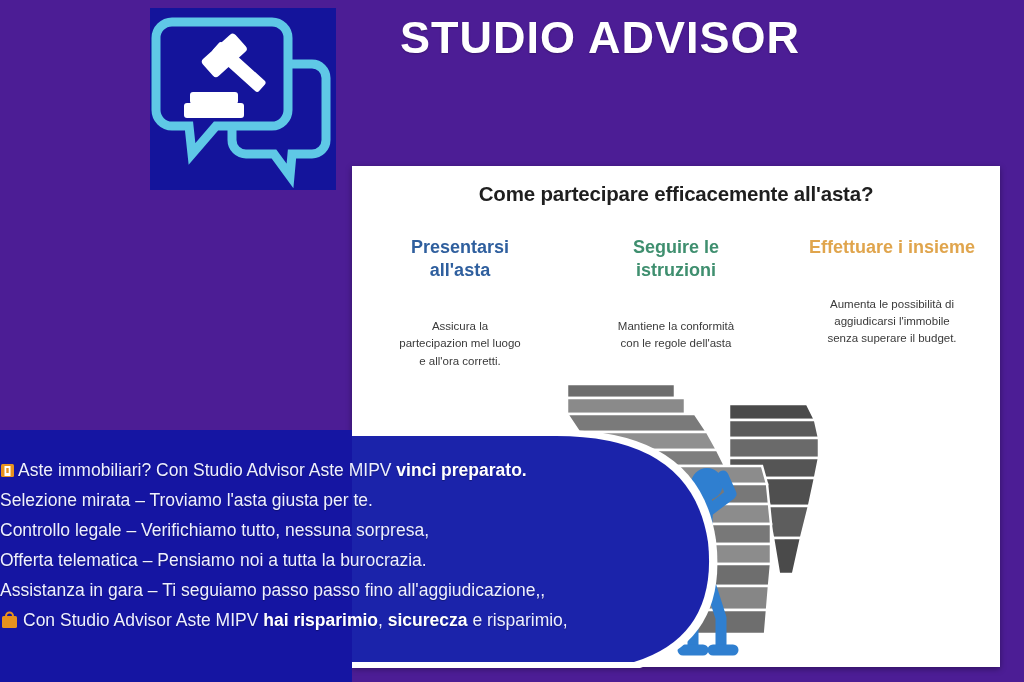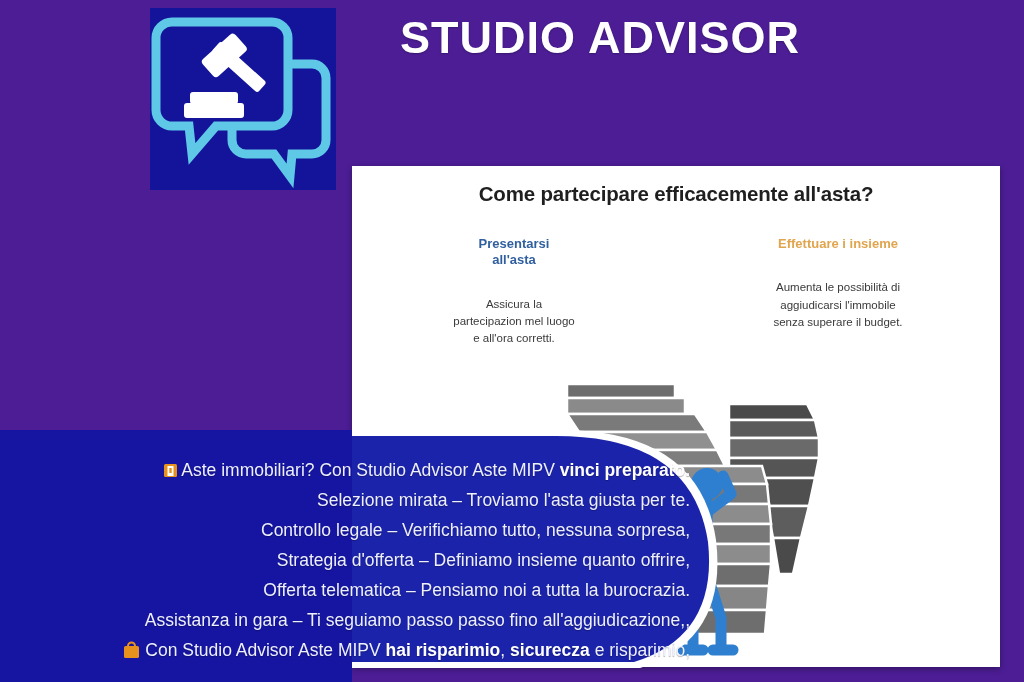--- a/index.html
+++ b/index.html
@@ -36,38 +36,38 @@
   }
   .card-title{
     position:absolute;left:0;top:16px;width:100%;
     text-align:center;color:#1f1f1f;
     font-size:20.5px;font-weight:bold;letter-spacing:-.2px;
   }
 
   .cols{position:absolute;left:0;top:70px;width:100%;display:flex;}
   .col{flex:1;text-align:center;padding:0 10px;box-sizing:border-box;}
   .col-h{
-    font-size:13px;font-weight:bold;line-height:1.25;margin-bottom:27px;
+    font-size:18px;font-weight:bold;line-height:1.25;margin-bottom:37px;
   }
   .col1 .col-h{color:#2f5f9e;}
   .col2 .col-h{color:#3f8f6f;}
   .col3 .col-h{color:#e0a54d;}
   .col-b{font-size:11.5px;color:#3a3a3a;line-height:1.5;}
 
   
   .stairs{position:absolute;left:205px;top:200px;width:330px;height:300px;}
   .overlay-wrap{
     position:absolute;left:0;top:0;width:1024px;height:682px;
     pointer-events:none;
   }
 
   
   .bottom-text{
     position:absolute;left:0;top:455px;width:690px;
-    text-align:right;color:#eef0ff;
+    text-align:left;color:#eef0ff;
     font-size:17.5px;line-height:30px;
     text-shadow:0 1px 1px rgba(0,0,0,.3);
   }
   .bottom-text .line{white-space:nowrap;}
   .bottom-text b{font-weight:bold;color:#ffffff;}
   .ico-house{
     display:inline-block;width:15px;height:15px;margin-right:3px;
     vertical-align:-2px;position:relative;
   }
   .ico-bag{
@@ -112,20 +112,30 @@
           <span>Presentarsi</span><br>
           <span>all'asta</span>
         </div>
         <div class="col-b">
           <span>Assicura la</span><br>
           <span>partecipazion mel luogo</span><br>
           <span>e all'ora corretti.</span>
         </div>
       </div>
 
+      <div class="col col2">
+        <div class="col-h">
+          <span>Seguire le</span><br>
+          <span>istruzioni</span>
+        </div>
+        <div class="col-b">
+          <span>Mantiene la conformità</span><br>
+          <span>con le regole dell'asta</span>
+        </div>
+      </div>
 
       <div class="col col3">
         <div class="col-h">
           <span>Effettuare i insieme</span>
         </div>
         <div class="col-b">
           <span>Aumenta le possibilità di</span><br>
           <span>aggiudicarsi l'immobile</span><br>
           <span>senza superare il budget.</span>
         </div>
@@ -190,21 +200,20 @@
       <span class="ico-house">
         <svg width="15" height="15" viewBox="0 0 15 15">
           <rect x="1" y="1" width="13" height="13" rx="1.5" fill="#e8921e"></rect>
           <rect x="4.5" y="3" width="6" height="10" fill="#ffffff"></rect>
           <rect x="6.3" y="5" width="2.4" height="5" fill="#e8921e"></rect>
         </svg>
       </span><span>Aste immobiliari? Con Studio Advisor Aste MIPV </span><b> vinci preparato.</b>
     </div>
     <div class="line">Selezione mirata – Troviamo l'asta giusta per te.</div>
     <div class="line">Controllo legale – Verifichiamo tutto, nessuna sorpresa,</div>
-    <div class="line">Strategia d'offerta – Definiamo insieme quanto offrire,</div>
     <div class="line">Offerta telematica – Pensiamo noi a tutta la burocrazia.</div>
     <div class="line">Assistanza in gara – Ti seguiamo passo passo fino all'aggiudicazione,,</div>
     <div class="line">
       <span class="ico-bag">
         <svg width="19" height="19" viewBox="0 0 19 19">
           <path d="M6 5 a3.5 3.5 0 0 1 7 0" fill="none" stroke="#e8921e" stroke-width="2"></path>
           <rect x="2" y="5" width="15" height="12" rx="1.6" fill="#e8921e"></rect>
         </svg>
       </span><span>Con Studio Advisor Aste MIPV </span><b>hai risparimio</b><span>, </span><b>sicurecza</b><span> e risparimio,</span>
     </div>

